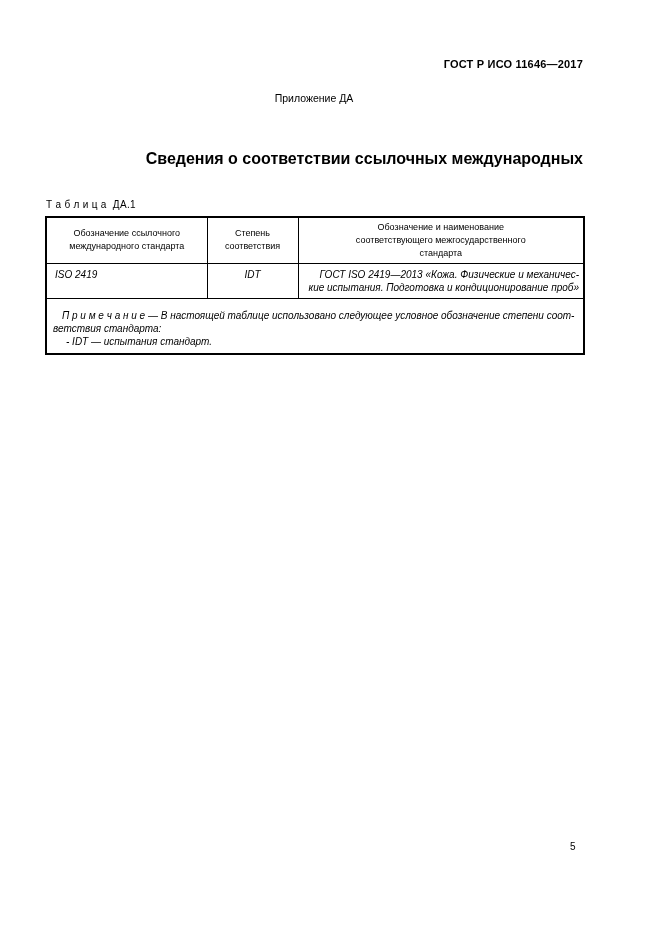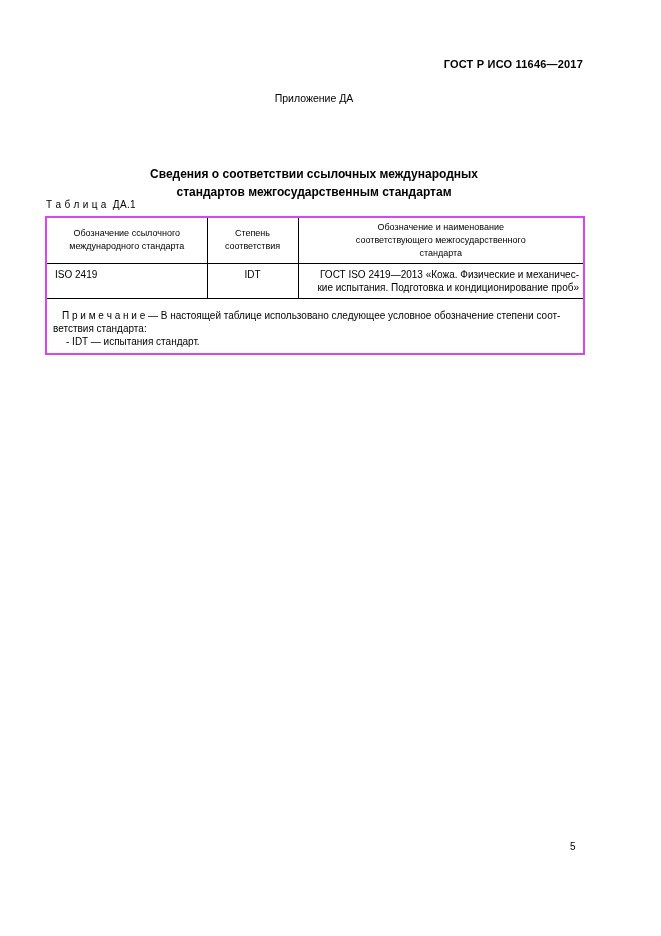--- a/index.html
+++ b/index.html
@@ -15,44 +15,44 @@
   .doc-header {
     position: absolute; top: 58px; left: 45px; width: 538px;
     text-align: right; font-weight: bold; font-size: 11px; letter-spacing: 0.2px;
   }
   .appendix {
     position: absolute; top: 90px; left: 45px; width: 538px;
     text-align: center; font-weight: normal; font-size: 10.5px; line-height: 16px;
   }
   .section-title {
     position: absolute; top: 150px; left: 45px; width: 538px;
-    text-align: center; font-weight: bold; font-size: 12px; line-height: 18px; margin-top: 15px;
+    text-align: right; font-weight: bold; font-size: 16px; line-height: 18px;
   }
   .table-caption {
     position: absolute; top: 199px; left: 46px;
     font-size: 10px; white-space: pre; letter-spacing: 0.3px;
   }
 
   table.std-table {
     position: absolute; top: 216px; left: 45px; width: 538px;
     border-collapse: collapse; table-layout: fixed;
-    border: 2px solid #d946ef;
+    border: 2px solid #000000;
   }
   .std-table th, .std-table td {
     border: 1px solid #000;
     font-weight: normal;
     overflow: hidden;
   }
   .std-table thead tr { height: 46px; }
   .std-table th {
     font-size: 9px; line-height: 13px;
     text-align: center; vertical-align: middle;
     padding: 2px 3px;
   }
-  .std-table td { font-size: 10px; line-height: 13px; vertical-align: top; }
+  .std-table td { font-size: 10px; line-height: 13px; vertical-align: top; font-style: italic; }
   td.cell-ref  { text-align: left; padding: 4px 4px 4px 8px; }
   td.cell-idt  { text-align: center; padding: 4px 2px; }
   td.cell-std  { text-align: right; padding: 4px 4px 4px 5px; margin-left: 6px; }
   td.cell-std .line-indent { text-indent: 14px; }
   td.note-cell { padding: 10px 8px 5px 6px; font-size: 10px; line-height: 13px; }
   .note-first  { text-indent: 9px; white-space: pre-wrap; }
   .note-item   { padding-left: 13px; }
 
   .page-number {
     position: absolute; top: 841px; left: 570px;
@@ -65,21 +65,20 @@
 <div class="page">
 
   <div class="doc-header">ГОСТ Р ИСО 11646—2017</div>
 
   <div class="appendix">
     <div>Приложение ДА</div>
   </div>
 
   <div class="section-title">
     <div>Сведения о соответствии ссылочных международных</div>
-    <div>стандартов межгосударственным стандартам</div>
   </div>
 
   <div class="table-caption">Т а б л и ц а  ДА.1</div>
 
   <table class="std-table">
     <colgroup>
       <col style="width:161px">
       <col style="width:91px">
       <col style="width:286px">
     </colgroup>

